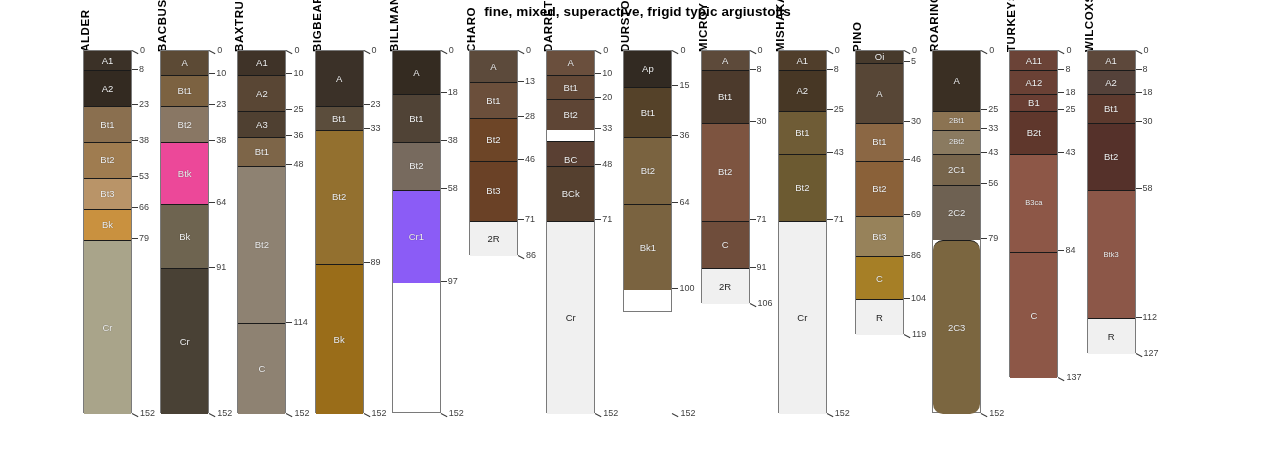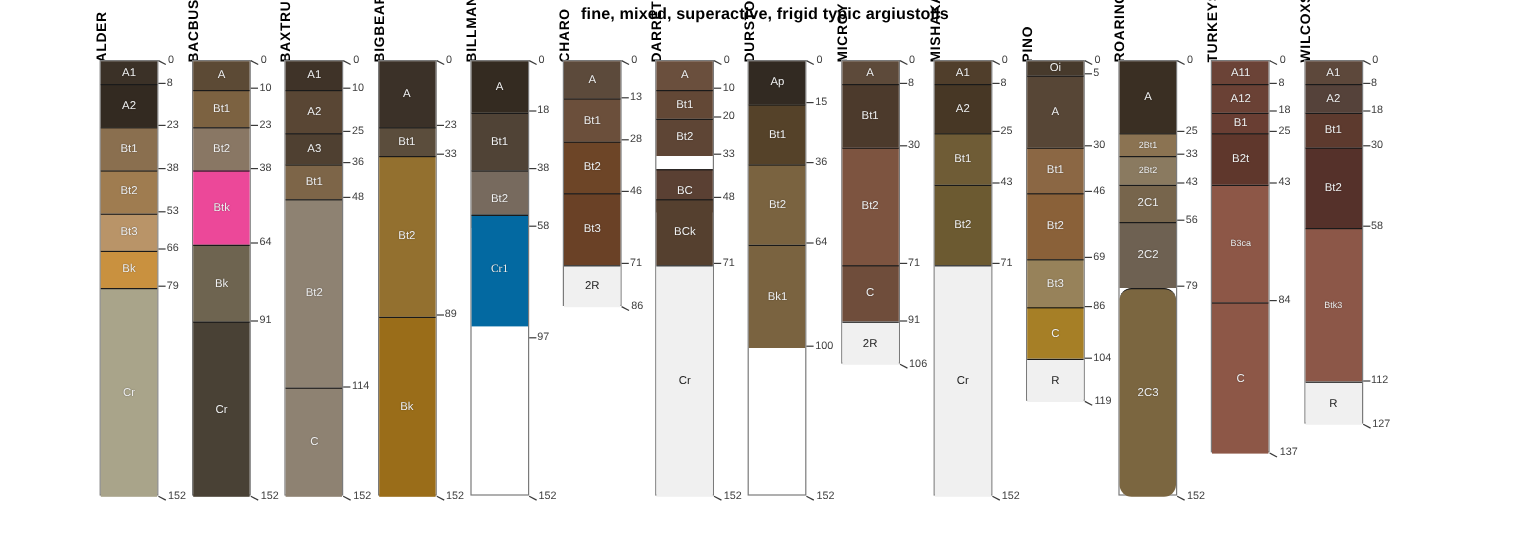--- a/index.html
+++ b/index.html
@@ -319,21 +319,21 @@
       <div class="column" style="top: 50px; height: 363px;">
         <div class="horizon first" style="top: 0px; height: 42.9868px; background: rgb(52, 43, 33);">
           <span class="horizon-label">A</span>
         </div>
         <div class="horizon" style="top: 42.9868px; height: 47.7632px; background: rgb(80, 67, 54);">
           <span class="horizon-label">Bt1</span>
         </div>
         <div class="horizon" style="top: 90.75px; height: 47.7632px; background: rgb(119, 106, 94);">
           <span class="horizon-label">Bt2</span>
         </div>
-        <div class="horizon" style="top: 128px; height: 93.1382px; background: #0369a1; font-family: Liberation Serif, serif;">
+        <div class="horizon" style="top: 139px; height: 93.1382px; background: #8b5cf6;">
           <span class="horizon-label">Cr1</span>
         </div>
       </div>
       <div class="axis">
         <div class="tick slant" style="top: 50px;">
           <span class="tick-mark"></span>
           <span class="tick-text">0</span>
         </div>
         <div class="tick" style="top: 92.9868px;">
           <span class="tick-mark"></span>
@@ -451,21 +451,21 @@
           <span class="tick-text">71</span>
         </div>
         <div class="tick slant" style="top: 413px;">
           <span class="tick-mark"></span>
           <span class="tick-text">152</span>
         </div>
       </div>
     </div>
     <div class="profile" style="left: 623.4px;">
       <div class="site-label" style="left: -4px; top: 52px;">DURSTON</div>
-      <div class="column" style="top: 50px; height: 363px;">
+      <div class="column" style="top: 50px; height: 262px;">
         <div class="horizon first" style="top: 0px; height: 35.8224px; background: rgb(50, 42, 34);">
           <span class="horizon-label">Ap</span>
         </div>
         <div class="horizon" style="top: 35.8224px; height: 50.1513px; background: rgb(85, 66, 41);">
           <span class="horizon-label">Bt1</span>
         </div>
         <div class="horizon" style="top: 85.9737px; height: 66.8684px; background: rgb(122, 99, 64);">
           <span class="horizon-label">Bt2</span>
         </div>
         <div class="horizon" style="top: 152.842px; height: 85.9737px; background: rgb(122, 99, 64);">

